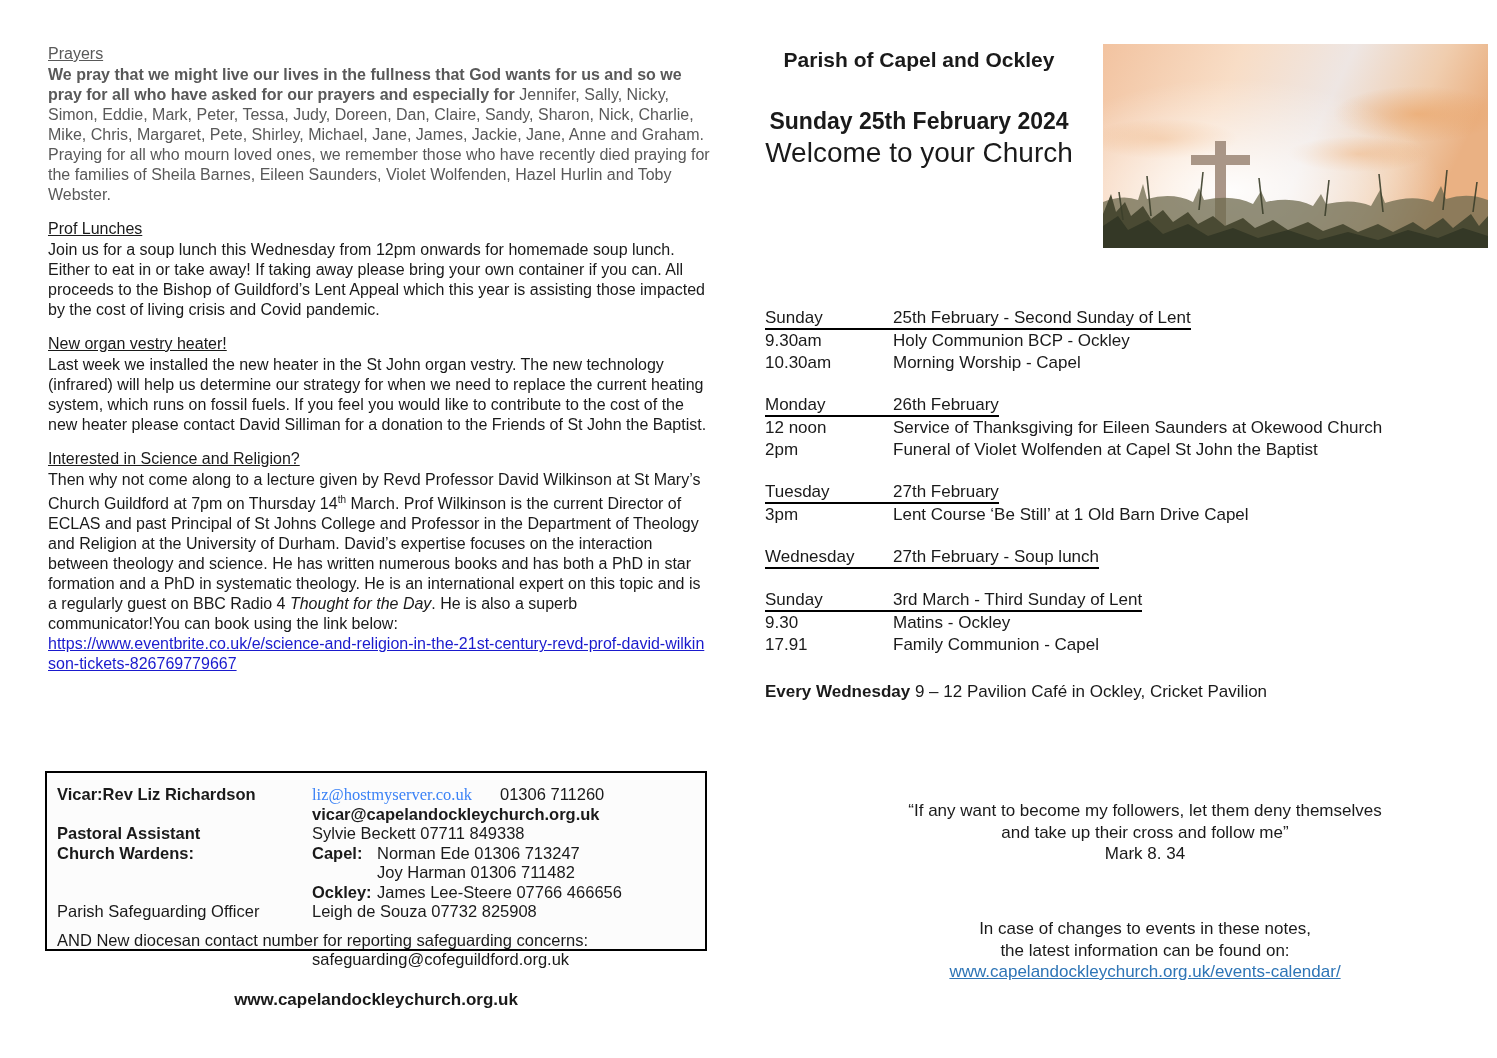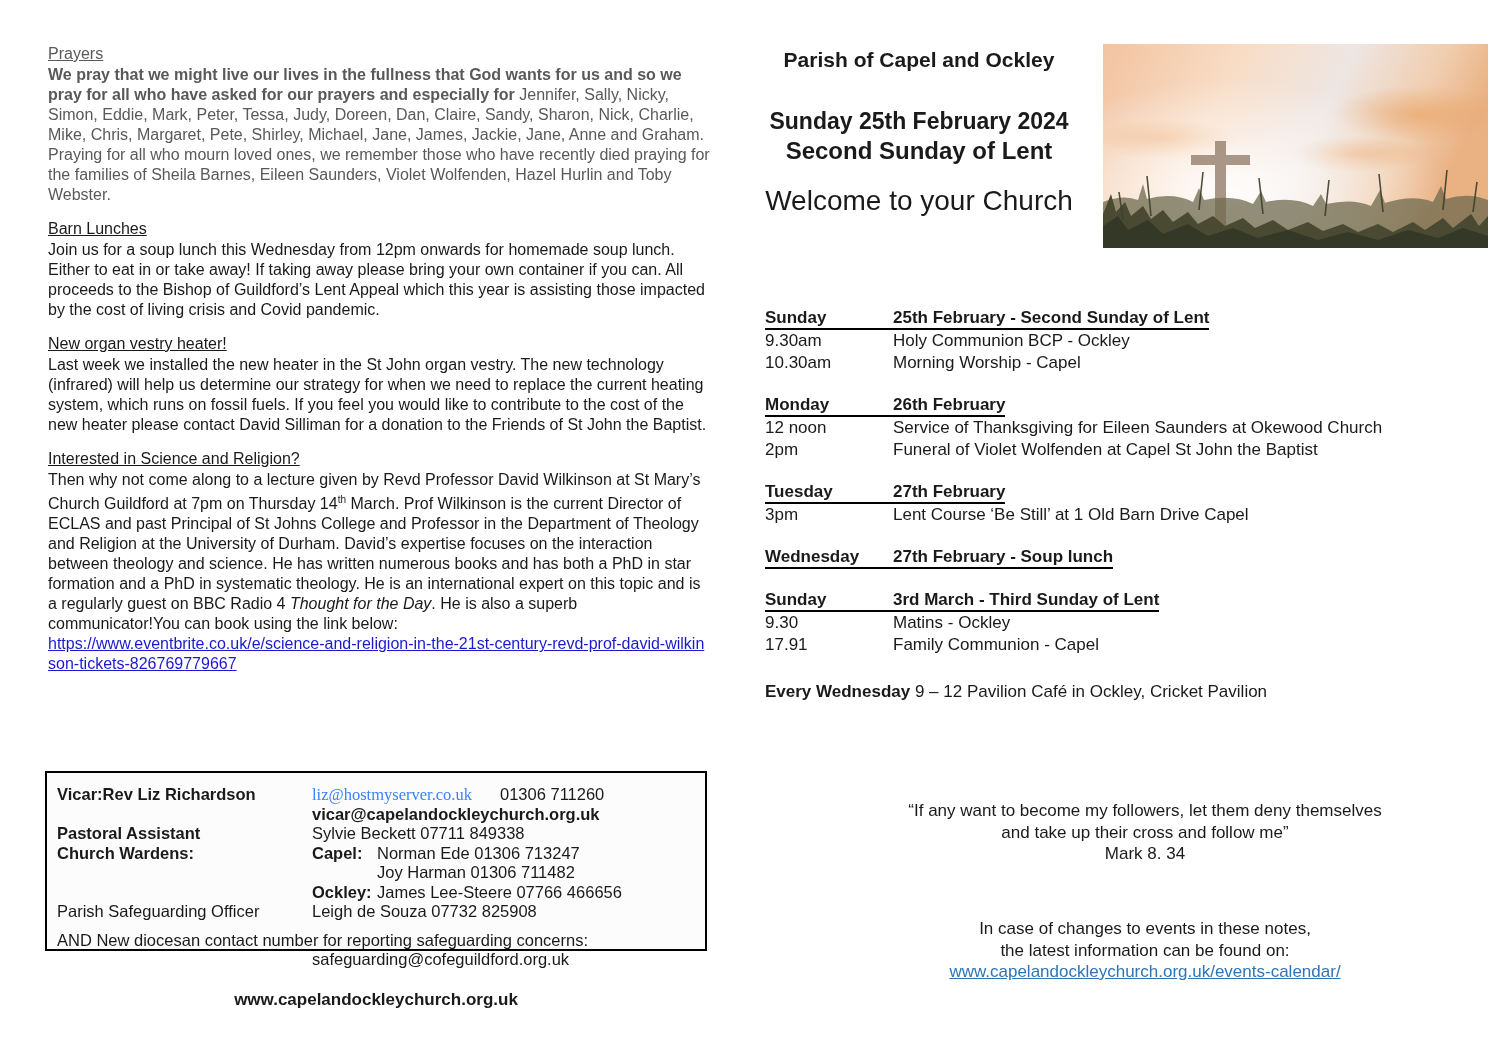--- a/index.html
+++ b/index.html
@@ -38,21 +38,21 @@
   .mh-line1 { font-size:21px; font-weight:bold; margin-bottom:36px; }
   .mh-line2 { font-size:23px; font-weight:bold; margin-bottom:2px; }
   .mh-line3 { font-size:24px; font-weight:bold; margin-bottom:20px; }
   .mh-line4 { font-size:28px; font-weight:normal; }
 
   .photo { position:absolute; left:343px; top:0; width:385px; height:204px; }
   .photo svg { display:block; }
 
   .schedule { position:absolute; left:5px; top:264px; width:715px; font-size:17px; }
   .sch-group { margin-bottom:21px; }
-  .sch-header { display:inline-flex; border-bottom:2px solid #000; padding-bottom:0px; font-weight:bold; }
+  .sch-header { display:inline-flex; border-bottom:2px solid #000; padding-bottom:0px; font-weight:normal; }
   .sch-day { width:128px; flex:0 0 128px; }
   .sch-row { display:flex; line-height:22px; }
   .sch-time { width:128px; flex:0 0 128px; }
   .sch-desc { flex:1; }
   .every-wed { margin-top:25px; line-height:22px; }
 
   .quote { position:absolute; left:40px; top:756px; width:690px; text-align:center;
            font-size:17px; line-height:21.5px; }
   .footer-note { position:absolute; left:40px; top:874px; width:690px; text-align:center;
                  font-size:17px; line-height:21.5px; }
@@ -64,21 +64,21 @@
 <div class="page">
 
   <div class="left-col">
 
     <div class="sec prayers">
       <div class="sec-heading">Prayers</div>
       <span class="b">We pray that we might live our lives in the fullness that God wants for us and so we pray for all who have asked for our prayers and especially for </span><span>Jennifer, Sally, Nicky, Simon, Eddie, Mark, Peter, Tessa, Judy, Doreen, Dan, Claire, Sandy, Sharon, Nick,  Charlie, Mike, Chris, Margaret, Pete, Shirley, Michael, Jane, James, Jackie, Jane, Anne and Graham. Praying for all who mourn loved ones, we remember those who have recently died praying for the families of Sheila Barnes, Eileen Saunders, Violet Wolfenden, Hazel Hurlin and Toby Webster.</span>
     </div>
 
     <div class="sec">
-      <div class="sec-heading">Barn Lunches</div>
+      <div class="sec-heading">Prof Lunches</div>
       <span>Join us for a soup lunch this Wednesday from 12pm onwards for homemade soup lunch.  Either to eat in or take away!  If taking away please bring your own container if you can.  All proceeds to the Bishop of Guildford’s Lent Appeal which this year is assisting those impacted by the cost of living crisis and Covid pandemic.</span>
     </div>
 
     <div class="sec">
       <div class="sec-heading">New organ vestry heater!</div>
       <span>Last week we installed the new heater in the St John organ vestry. The new technology (infrared) will help us determine our strategy for when we need to replace the current heating system, which runs on fossil fuels.  If you feel you would like to contribute to the cost of the new heater please contact David Silliman for a donation to the Friends of St John the Baptist.</span>
     </div>
 
     <div class="sec">
       <div class="sec-heading">Interested in Science and Religion?</div>
@@ -129,21 +129,20 @@
       <div class="cb-val">safeguarding@cofeguildford.org.uk</div>
     </div>
     <div class="cb-website">www.capelandockleychurch.org.uk</div>
   </div>
 
   <div class="right-col">
 
     <div class="masthead">
       <div class="mh-line1">Parish of Capel and Ockley</div>
       <div class="mh-line2">Sunday 25th February 2024</div>
-      <div class="mh-line3">Second Sunday of Lent</div>
       <div class="mh-line4">Welcome to your Church</div>
     </div>
 
     <div class="photo">
       <svg width="385" height="204" viewBox="0 0 385 204" xmlns="http://www.w3.org/2000/svg">
         <defs>
           <linearGradient id="sky" x1="0" y1="0" x2="1" y2="0.25">
             <stop offset="0" stop-color="#f2c3a0"></stop>
             <stop offset="0.35" stop-color="#f8ddc6"></stop>
             <stop offset="0.62" stop-color="#eee6e3"></stop>

